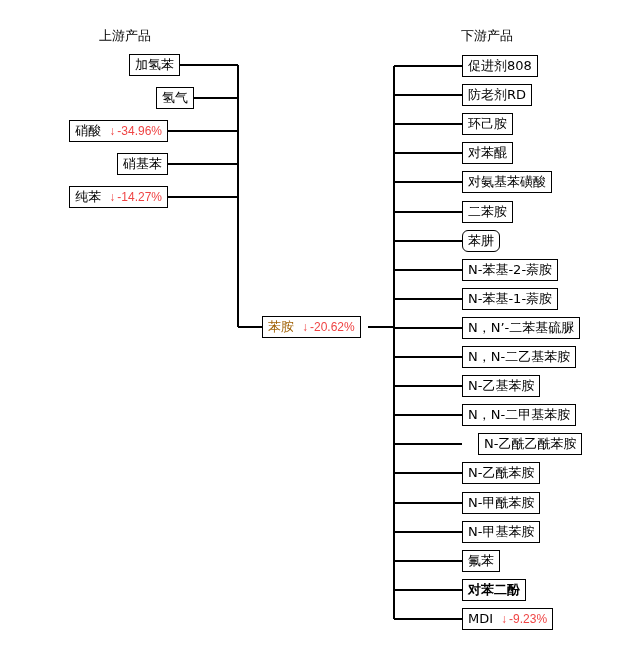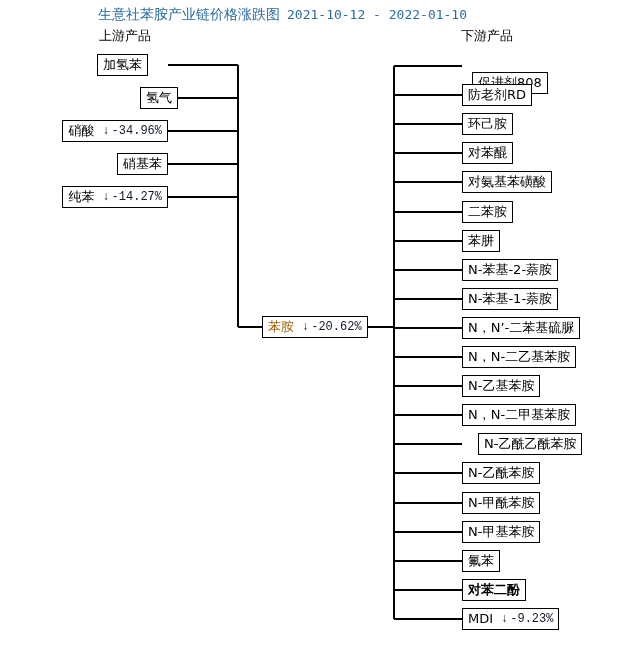--- a/index.html
+++ b/index.html
@@ -64,41 +64,38 @@
     display: flex;
     align-items: center;
   }
   .node .nm {
     color: #000000;
   }
   .node.center .nm {
     color: #a16207;
   }
   .node .pct {
-    color: #0f172a;
-    font-family: Liberation Mono, monospace;
+    color: #ef4444;
+    font-family: Liberation Sans, sans-serif;
     font-size: 12px;
     margin-left: 8px;
     white-space: nowrap;
   }
   .node .pct .arrow { margin-right: 2px; }
 
   .node.up-node {
     justify-content: flex-start;
   }
   
 </style>
 </head>
 <body>
 
 <div id="chart-root">
 
-  <div class="title">
-    <span>生意社苯胺产业链价格涨跌图</span><span class="daterange">2021-10-12 - 2022-01-10</span>
-  </div>
 
   <div class="col-header up">上游产品</div>
   <div class="col-header down">下游产品</div>
 
   <svg class="svg-layer" viewBox="0 0 630 655">
     <g id="connectors" stroke="#000000" stroke-width="1.2" fill="none" shape-rendering="crispEdges">
         <line x1="168" y1="65" x2="238" y2="65"></line>
         <line x1="168" y1="98" x2="238" y2="98"></line>
         <line x1="168" y1="131" x2="238" y2="131"></line>
         <line x1="168" y1="164" x2="238" y2="164"></line>
@@ -124,24 +121,24 @@
         <line x1="394" y1="473" x2="462" y2="473"></line>
         <line x1="394" y1="503" x2="462" y2="503"></line>
         <line x1="394" y1="532" x2="462" y2="532"></line>
         <line x1="394" y1="561" x2="462" y2="561"></line>
         <line x1="394" y1="590" x2="462" y2="590"></line>
         <line x1="394" y1="619" x2="462" y2="619"></line>
       </g>
   </svg>
 
   <div id="upstream-layer">
-      <div class="node up-node" style="top: 54px; right: 482px;">
+      <div class="node up-node" style="top: 54px; right: 450px;">
         <span class="nm">加氢苯</span>
       </div>
-      <div class="node up-node" style="top: 87px; right: 452px;">
+      <div class="node up-node" style="top: 87px; right: 436px;">
         <span class="nm">氢气</span>
       </div>
       <div class="node up-node" style="top: 120px; right: 462px;">
         <span class="nm">硝酸</span>
         <span class="pct"><span class="arrow">↓</span><span>-34.96%</span></span>
       </div>
       <div class="node up-node" style="top: 153px; right: 462px;">
         <span class="nm">硝基苯</span>
       </div>
       <div class="node up-node" style="top: 186px; right: 462px;">
@@ -149,39 +146,39 @@
         <span class="pct"><span class="arrow">↓</span><span>-14.27%</span></span>
       </div>
     </div>
   <div id="center-layer">
       <div class="node center" style="left: 262px; top: 316px;">
         <span class="nm">苯胺</span>
         <span class="pct"><span class="arrow">↓</span><span>-20.62%</span></span>
       </div>
     </div>
   <div id="downstream-layer">
-      <div class="node" style="left: 472px; top: 55px; margin-top: 17px;">
+      <div class="node" style="left: 462px; top: 55px;">
         <span class="nm">促进剂808</span>
       </div>
       <div class="node" style="left: 462px; top: 84px;">
         <span class="nm">防老剂RD</span>
       </div>
       <div class="node" style="left: 462px; top: 113px;">
         <span class="nm">环己胺</span>
       </div>
       <div class="node" style="left: 462px; top: 142px;">
         <span class="nm">对苯醌</span>
       </div>
       <div class="node" style="left: 462px; top: 171px;">
         <span class="nm">对氨基苯磺酸</span>
       </div>
       <div class="node" style="left: 462px; top: 201px;">
         <span class="nm">二苯胺</span>
       </div>
-      <div class="node" style="left: 462px; top: 230px;">
+      <div class="node" style="left: 462px; top: 230px; border-radius: 6px;">
         <span class="nm">苯肼</span>
       </div>
       <div class="node" style="left: 462px; top: 259px;">
         <span class="nm">N-苯基-2-萘胺</span>
       </div>
       <div class="node" style="left: 462px; top: 288px;">
         <span class="nm">N-苯基-1-萘胺</span>
       </div>
       <div class="node" style="left: 462px; top: 317px;">
         <span class="nm">N，N’-二苯基硫脲</span>

